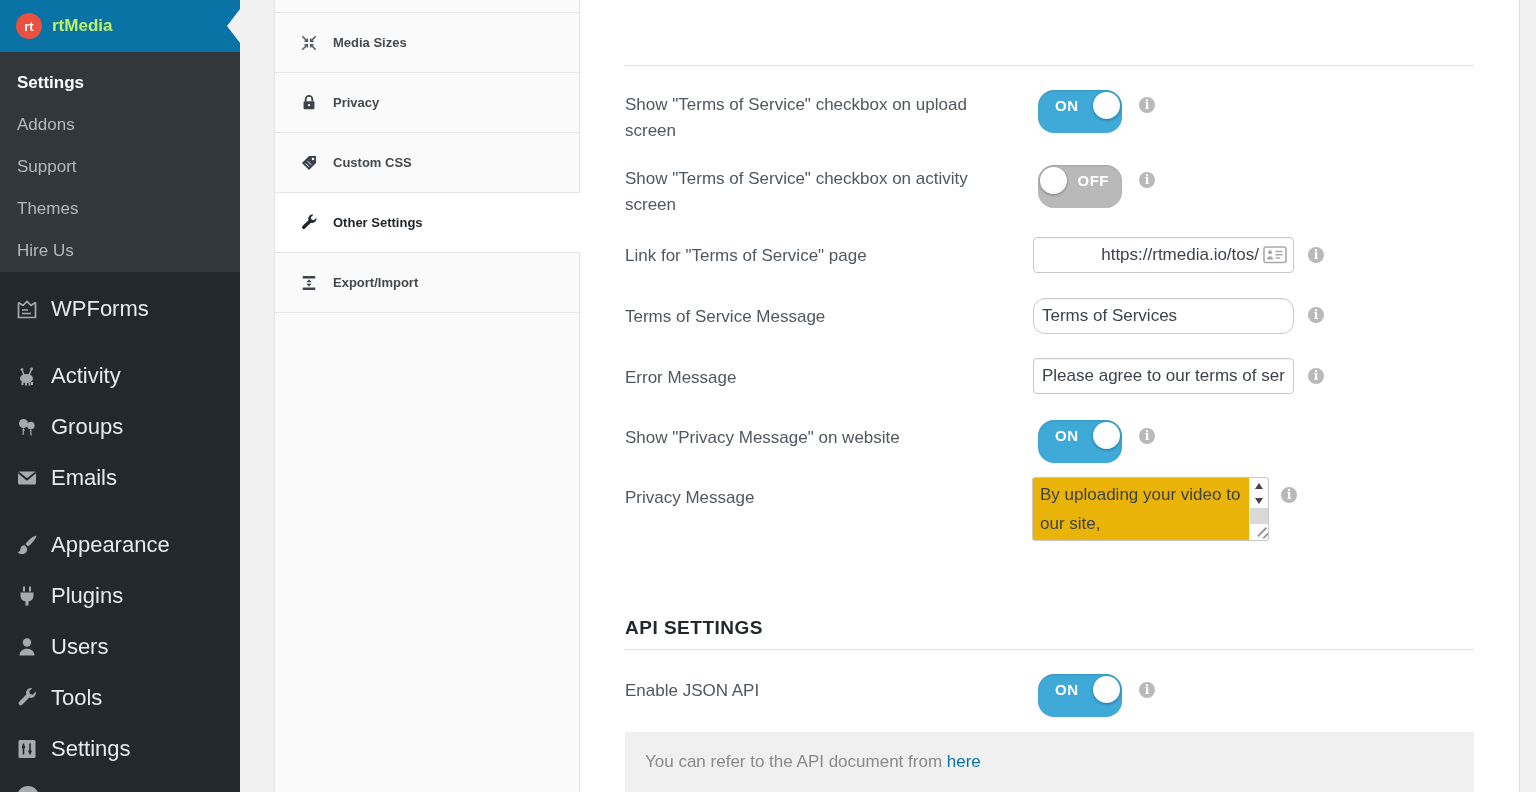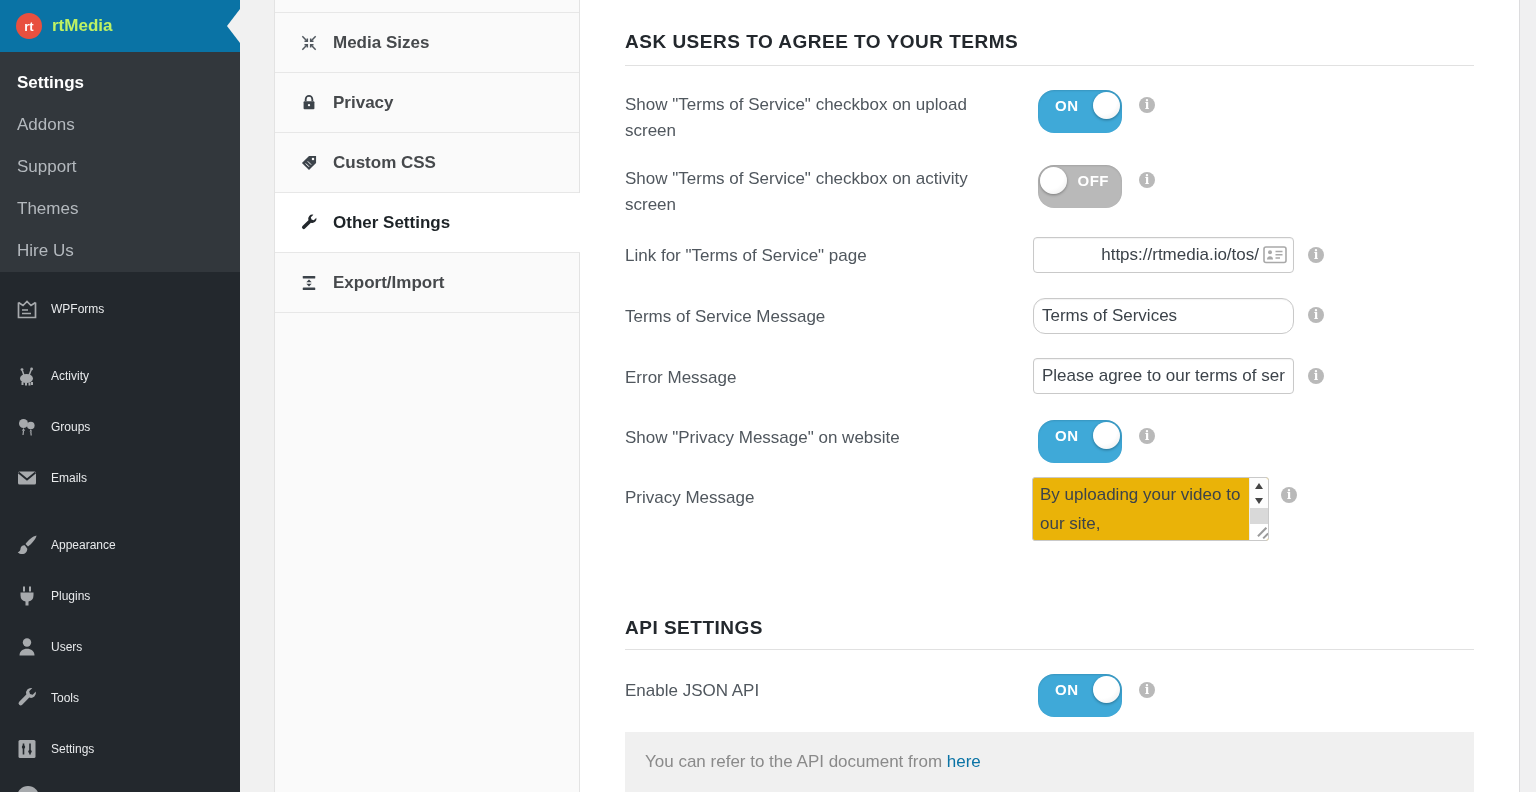--- a/index.html
+++ b/index.html
@@ -18,33 +18,33 @@
   .rt-arrow { position:absolute; right:0; top:9px; width:0; height:0;
               border-top:17px solid transparent; border-bottom:17px solid transparent;
               border-right:13px solid #f1f1f1; }
   .submenu { position:absolute; left:0; top:52px; width:240px; height:220px;
              background:#32373c; padding-top:10px; }
   .submenu-item { height:42px; line-height:42px; padding-left:17px; font-size:17px;
                   color:#b4b9be; cursor:pointer; }
   .submenu-item.active { color:#fff; font-weight:bold; }
   .menu { position:absolute; left:0; top:283px; width:240px; }
   .menu-item { height:51px; display:flex; align-items:center; color:#e8eaec;
-               font-size:12px; cursor:pointer; }
+               font-size:22px; cursor:pointer; }
   .menu-item .mi-icon { width:24px; height:24px; margin:0 12px 0 15px; flex:0 0 24px; }
   .menu-sep { height:16px; }
   .bottom-partial { position:absolute; left:17px; top:786px; width:22px; height:22px;
                     border-radius:50%; background:#a7aaad; }
 
   
   .tabrail-bg { position:absolute; left:240px; top:0; width:340px; height:792px; background:#f1f1f1; }
   .tablist { position:absolute; left:274px; top:0; width:306px; height:792px;
              background:#fafafa; border-left:1px solid #e3e3e3; border-right:1px solid #e3e3e3; }
   .tab-stub { height:13px; border-bottom:1px solid #e7e7e7; }
   .tab { height:60px; display:flex; align-items:center; border-bottom:1px solid #e7e7e7;
-         font-size:17px; font-weight:600; color:#46494c; cursor:pointer; }
+         font-size:13px; font-weight:600; color:#46494c; cursor:pointer; }
   .tab .tab-icon { width:20px; height:20px; margin:0 14px 0 24px; flex:0 0 20px; }
   .tab.active { background:#fff; color:#1d2327; width:307px; }
 
   
   .content { position:absolute; left:580px; top:0; width:956px; height:792px; background:#fff; }
   .section-title { position:absolute; left:45px; width:849px; font-size:19px; font-weight:600;
                    letter-spacing:.5px; color:#23282d; }
   .divider { position:absolute; left:45px; width:849px; border-top:1px solid #e1e1e1; }
   .row-label { position:absolute; left:45px; width:350px; font-size:17px; line-height:26px;
                color:#50575e; }
@@ -270,21 +270,20 @@
           <polygon points="12,7.8 8.8,11.2 15.2,11.2"></polygon>
           <polygon points="12,16.2 8.8,12.8 15.2,12.8"></polygon>
         </svg>
       </span>
       <span>Export/Import</span>
     </div>
   </div>
 
   <div class="content">
 
-    <div class="section-title" style="top:31px">ASK USERS TO AGREE TO YOUR TERMS</div>
     <div class="divider" style="top:65px"></div>
 
     <div class="row-label" style="top:92px">Show "Terms of Service" checkbox on upload screen</div>
     <div class="toggle on" style="left:458px; top:90px">
       <span class="t-label">ON</span>
       <span class="knob"></span>
     </div>
     <div class="info" style="left:559px; top:97px">i</div>
 
     <div class="row-label" style="top:166px">Show "Terms of Service" checkbox on activity screen</div>

